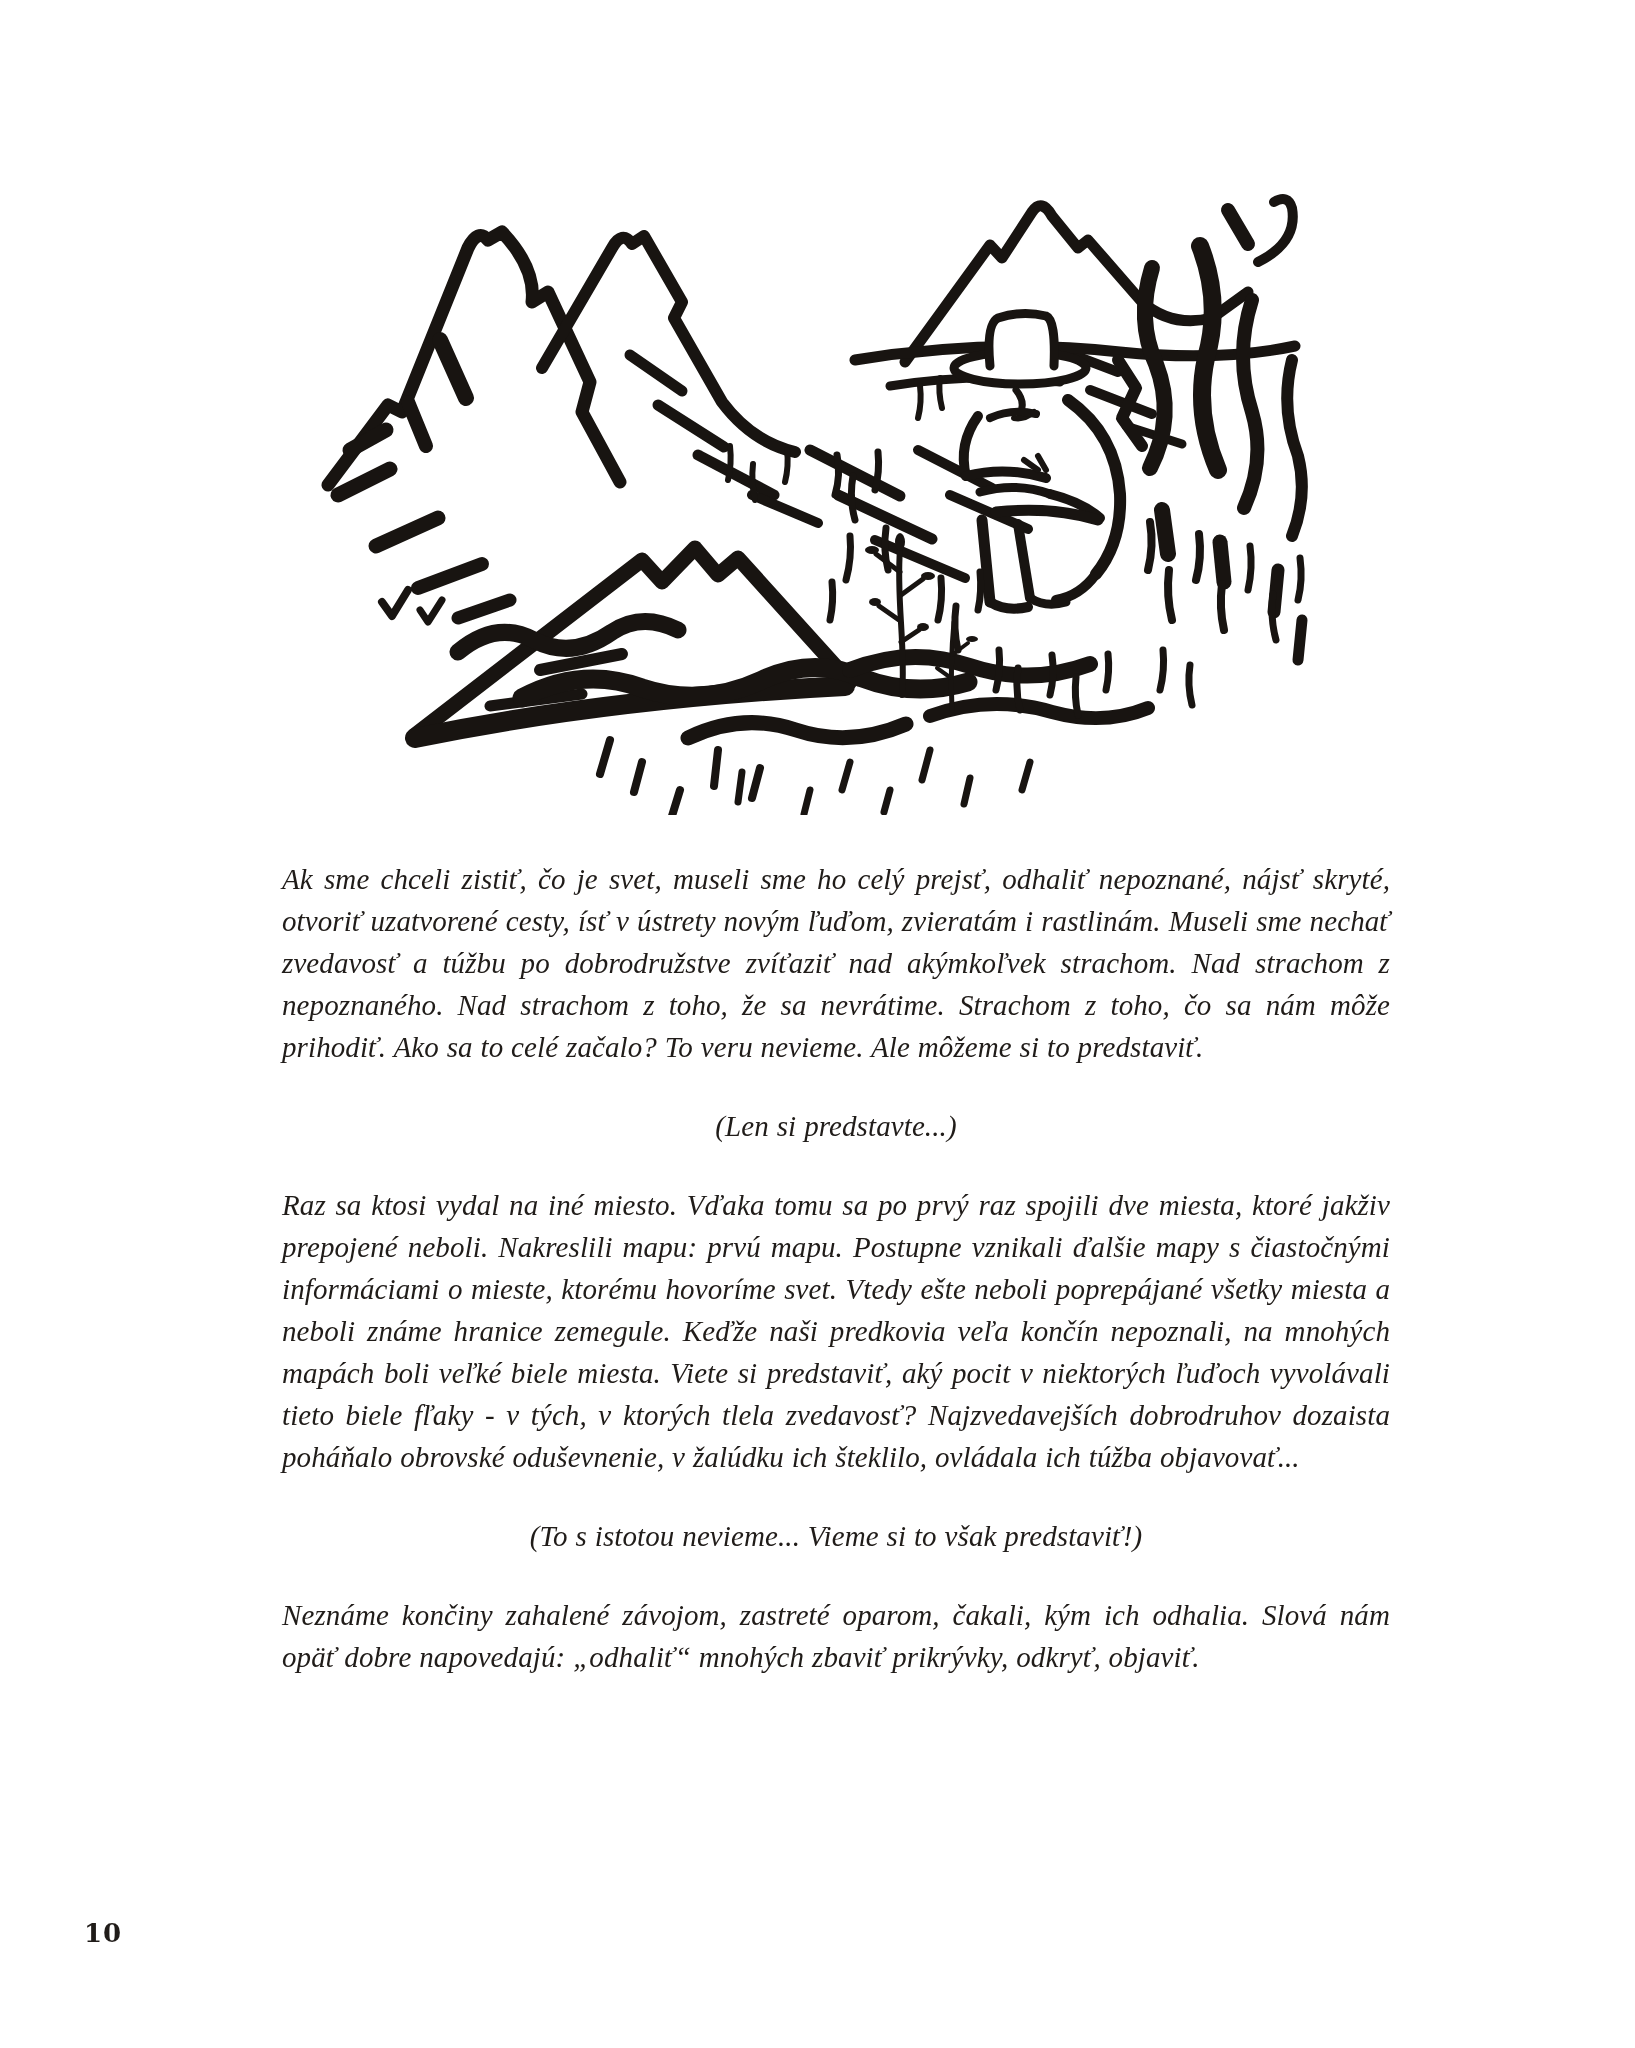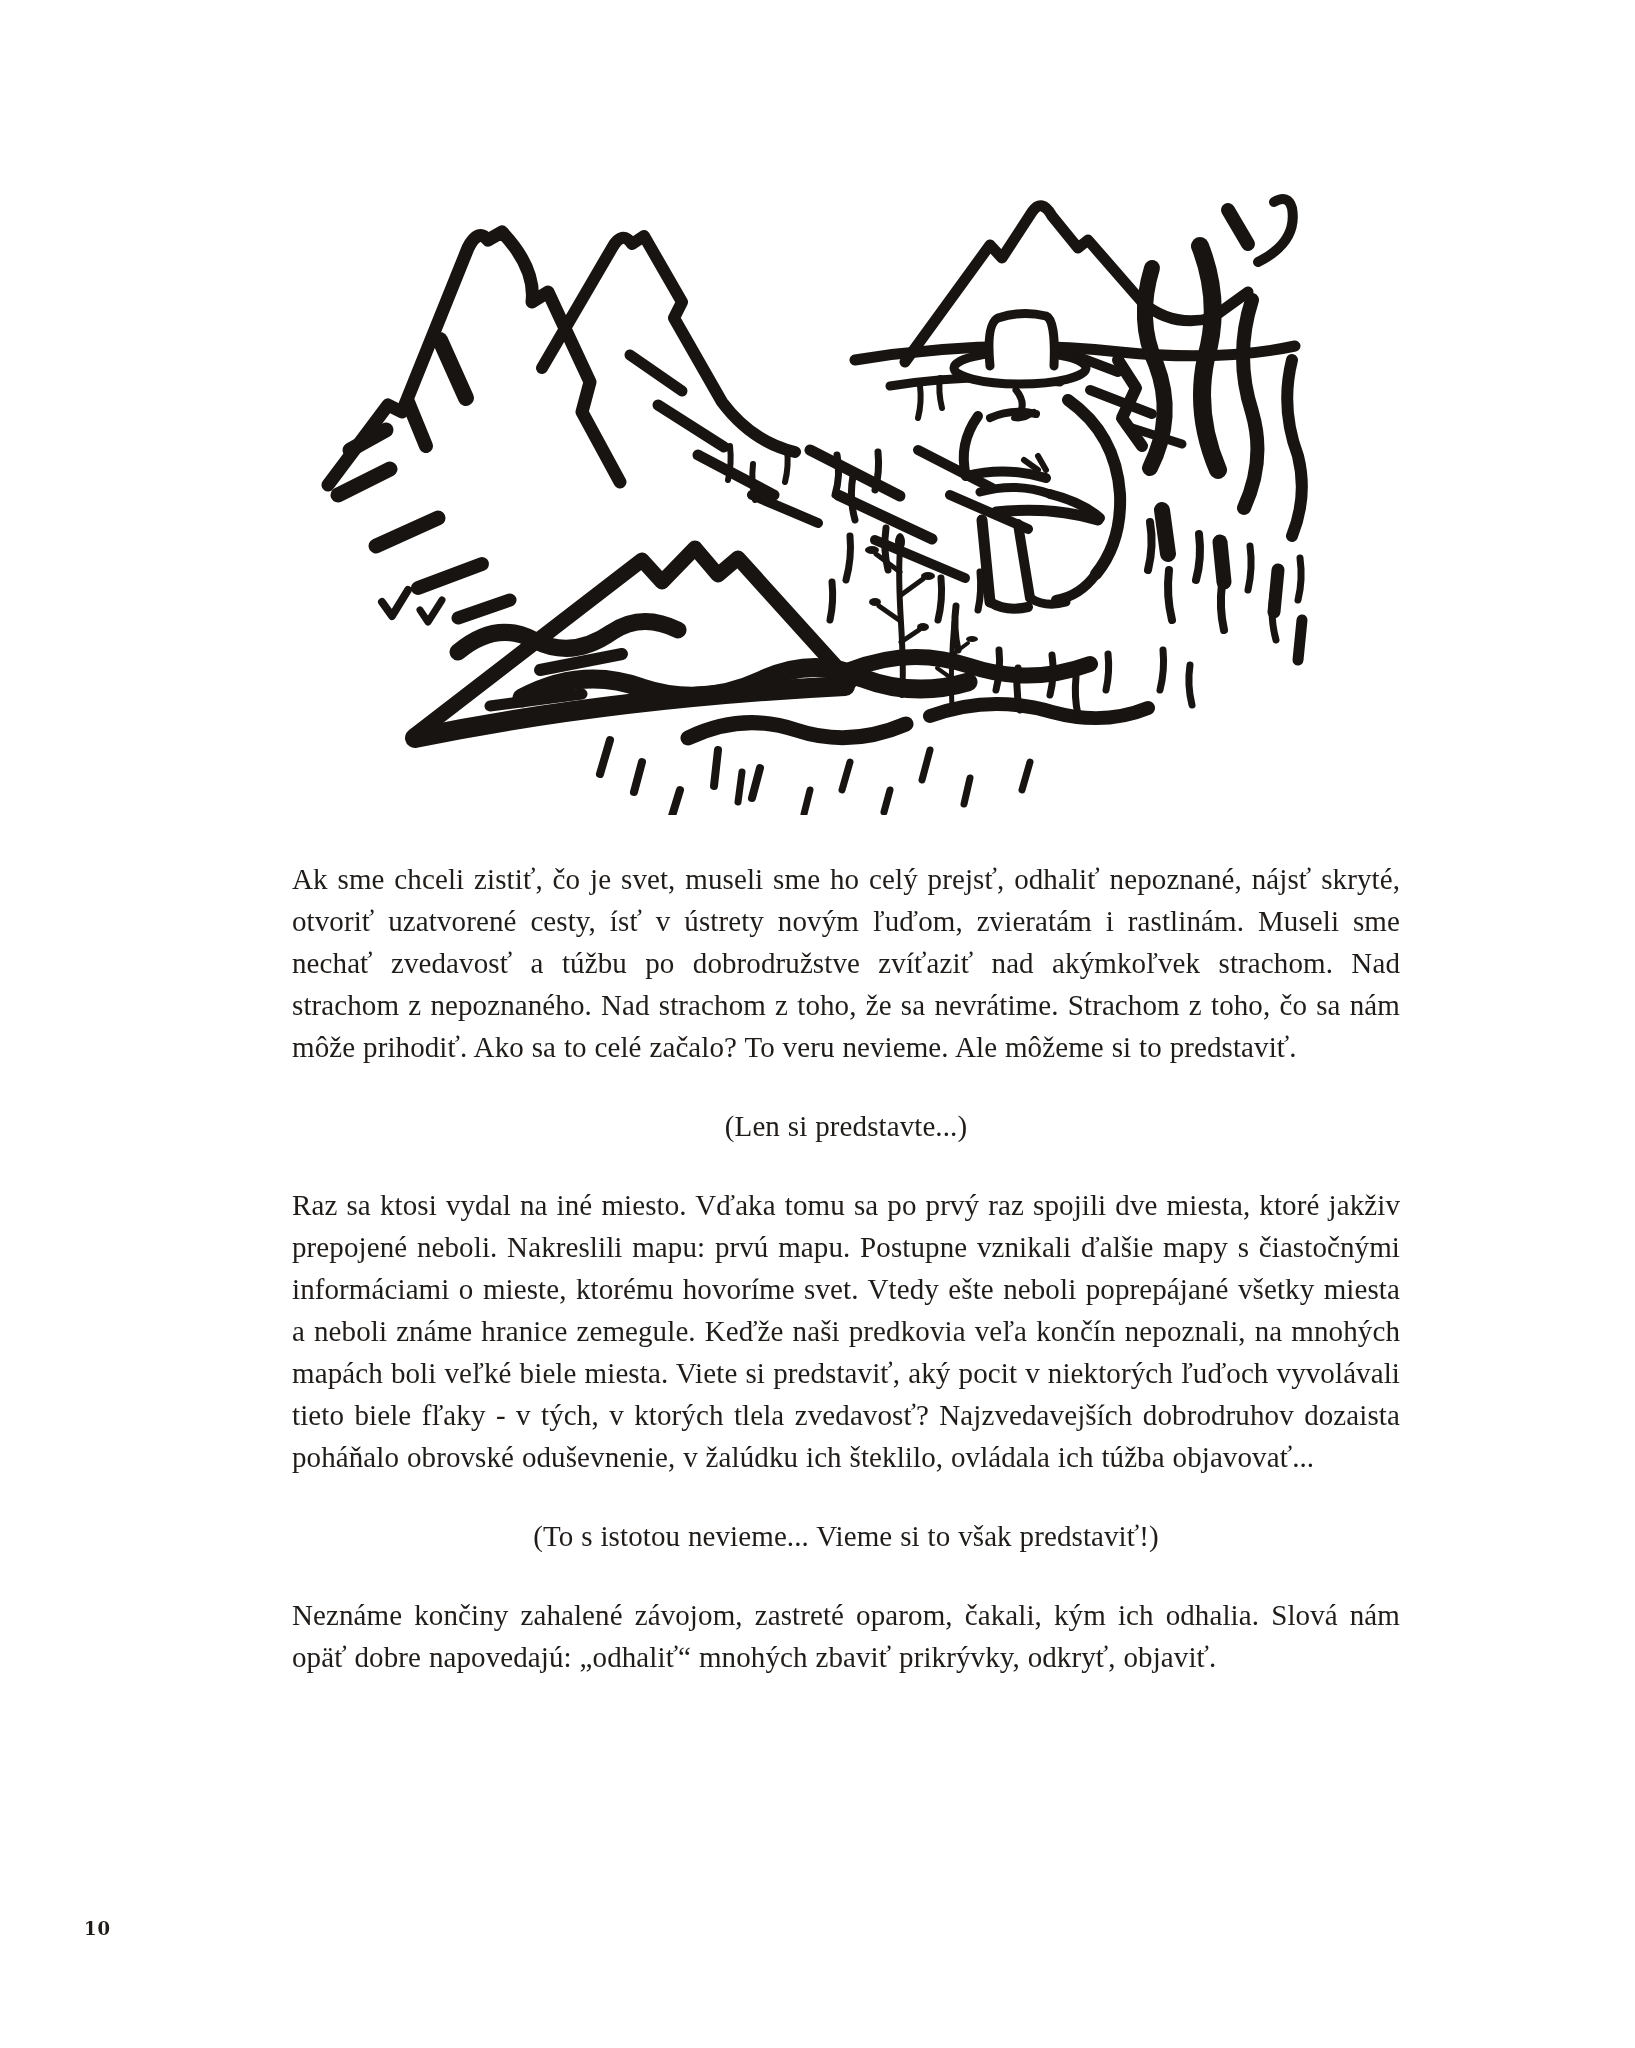--- a/index.html
+++ b/index.html
@@ -9,34 +9,34 @@
     background:#ffffff;
     font-family:"Liberation Serif", serif;
     color:#201c19;
     overflow:hidden;
   }
   .illustration{
     position:absolute;left:290px;top:150px;width:1040px;height:665px;margin:0;
   }
   .illustration svg{width:100%;height:100%;display:block;}
   .text-block{
-    position:absolute;left:292px;top:858px;width:1108px;
+    position:absolute;left:282px;top:858px;width:1108px;font-style:italic;
   }
   .text-block p{
     margin:0 0 37px 0;
     font-size:29px;
     line-height:42px;
     letter-spacing:0.1px;
     word-spacing:0.5px;
     text-align:justify;
   }
   .text-block p.aside{text-align:center;}
   .page-number{
     position:absolute;left:84px;top:1918px;
-    font-size:18px;font-weight:bold;letter-spacing:1px;
+    font-size:26px;font-weight:bold;letter-spacing:1px;
     font-family:"DejaVu Serif", serif;
   }
 </style>
 </head>
 <body>
 
 <div class="page">
 
   <figure class="illustration">
     <svg viewBox="0 0 1040 665" xmlns="http://www.w3.org/2000/svg">

